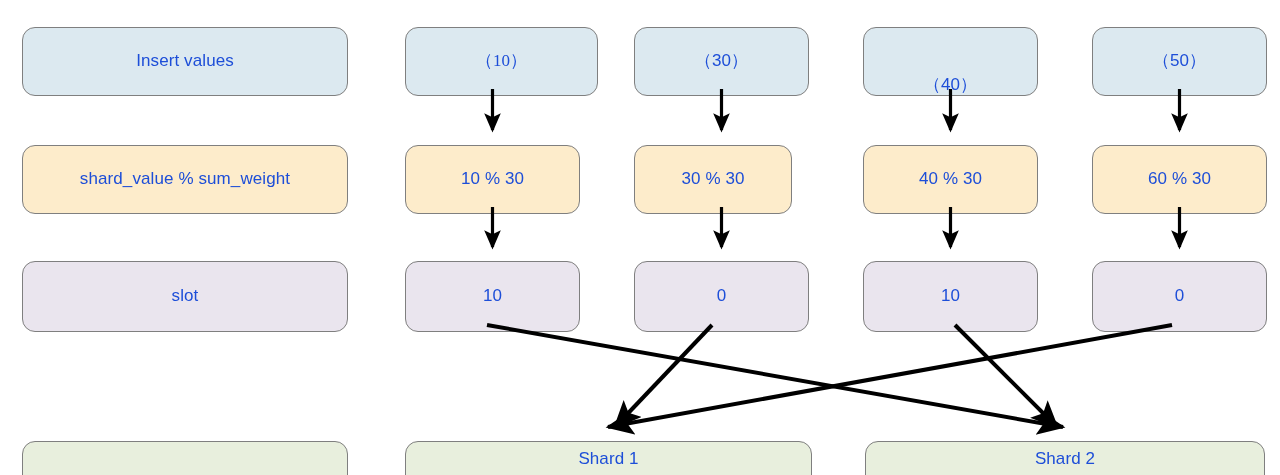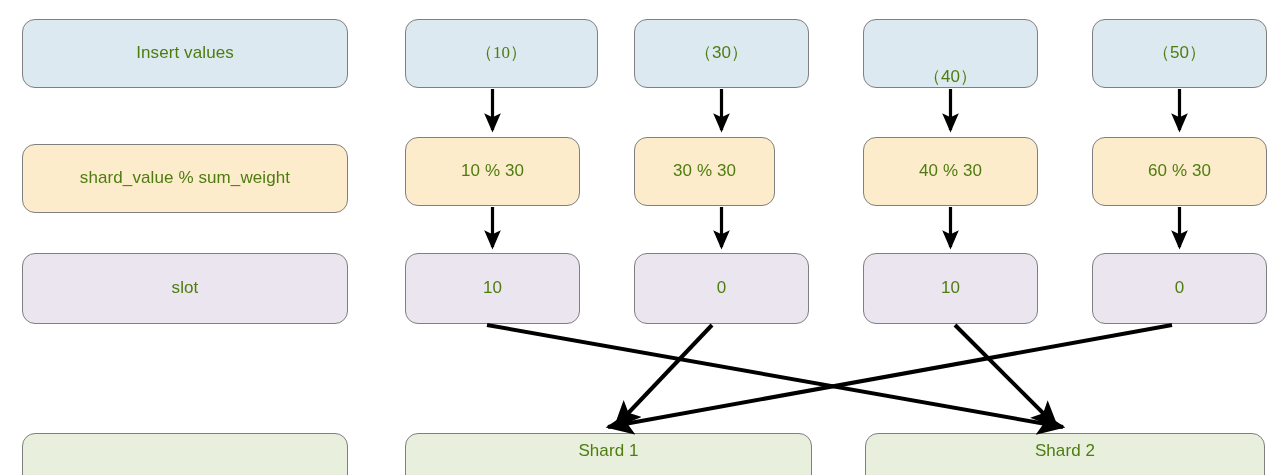--- a/index.html
+++ b/index.html
@@ -17,25 +17,26 @@
   }
   .node {
     position: absolute;
     box-sizing: border-box;
     border: 1.3px solid #7f7f7f;
     border-radius: 13px;
     display: flex;
     align-items: center;
     justify-content: center;
     font-size: 17px;
-    color: #4d7c0f;
+    color: #1d4ed8;
     letter-spacing: 0.1px;
     line-height: 1.2;
     text-align: center;
     user-select: none;
+    margin-top: 8px;
   }
   .node.blue   { background: #dce9f0; }
   .node.yellow { background: #fdeccb; }
   .node.purple { background: #eae5ee; }
   .node.green  { background: #e8efdd; }
 
   .label-node { font-size: 17px; }
 
   #edges {
     position: absolute;
@@ -48,21 +49,21 @@
 </style>
 </head>
 <body>
 
 <div id="canvas">
 
   <div class="node blue label-node" style="left:22px;  top:19px;  width:326px; height:69px;">
     <span>Insert values</span>
   </div>
 
-  <div class="node yellow label-node" style="left:22px; top:144px; width:326px; height:69px;">
+  <div class="node yellow label-node" style="left:22px; top:137px; width:326px; height:69px;">
     <span>shard_value % sum_weight</span>
   </div>
 
   <div class="node purple label-node" style="left:22px; top:253px; width:326px; height:71px;">
     <span>slot</span>
   </div>
 
   <div class="node green label-node" style="left:22px; top:433px; width:326px; height:60px;">
     <span></span>
   </div>
@@ -73,21 +74,21 @@
   <div class="node yellow" style="left:405px; top:137px; width:175px; height:69px;">
     <span>10 % 30</span>
   </div>
   <div class="node purple" style="left:405px; top:253px; width:175px; height:71px;">
     <span>10</span>
   </div>
 
   <div class="node blue" style="left:634px; top:19px; width:175px; height:69px;">
     <span>（30）</span>
   </div>
-  <div class="node yellow" style="left:634px; top:137px; width:141px; height:69px;">
+  <div class="node yellow" style="left:634px; top:137px; width:158px; height:69px;">
     <span>30 % 30</span>
   </div>
   <div class="node purple" style="left:634px; top:253px; width:175px; height:71px;">
     <span>0</span>
   </div>
 
   <div class="node blue" style="left:863px; top:19px; width:175px; height:69px;align-items:flex-end;">
     <span>（40）</span>
   </div>
   <div class="node yellow" style="left:863px; top:137px; width:175px; height:69px;">

